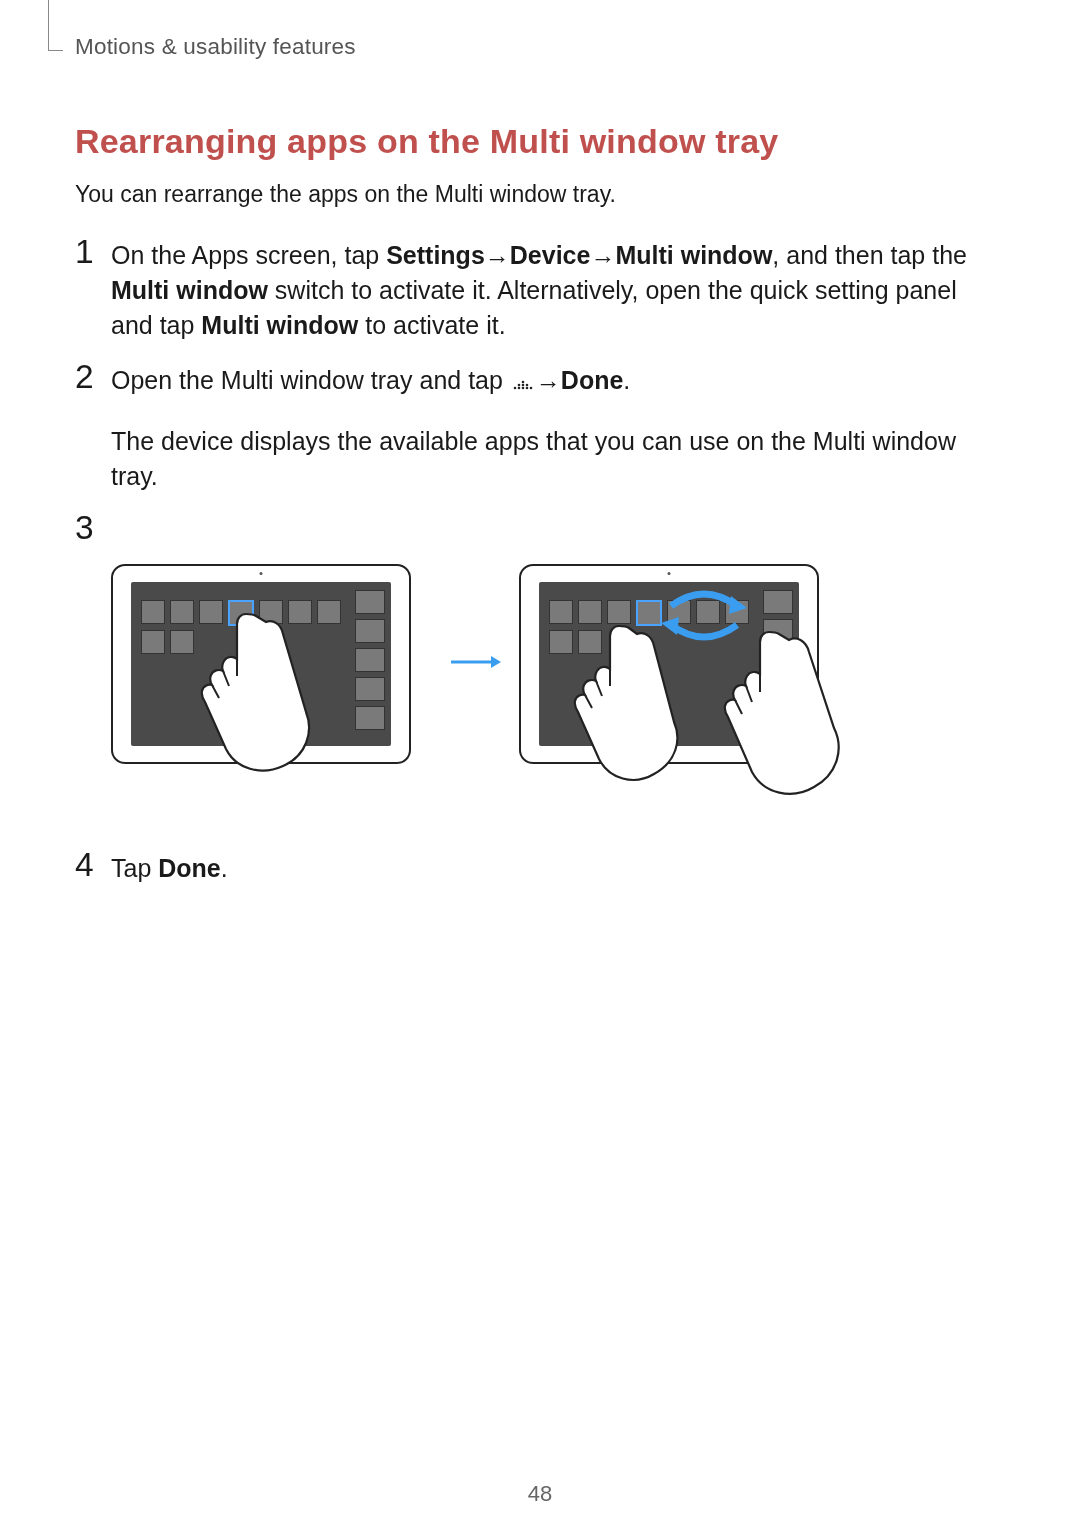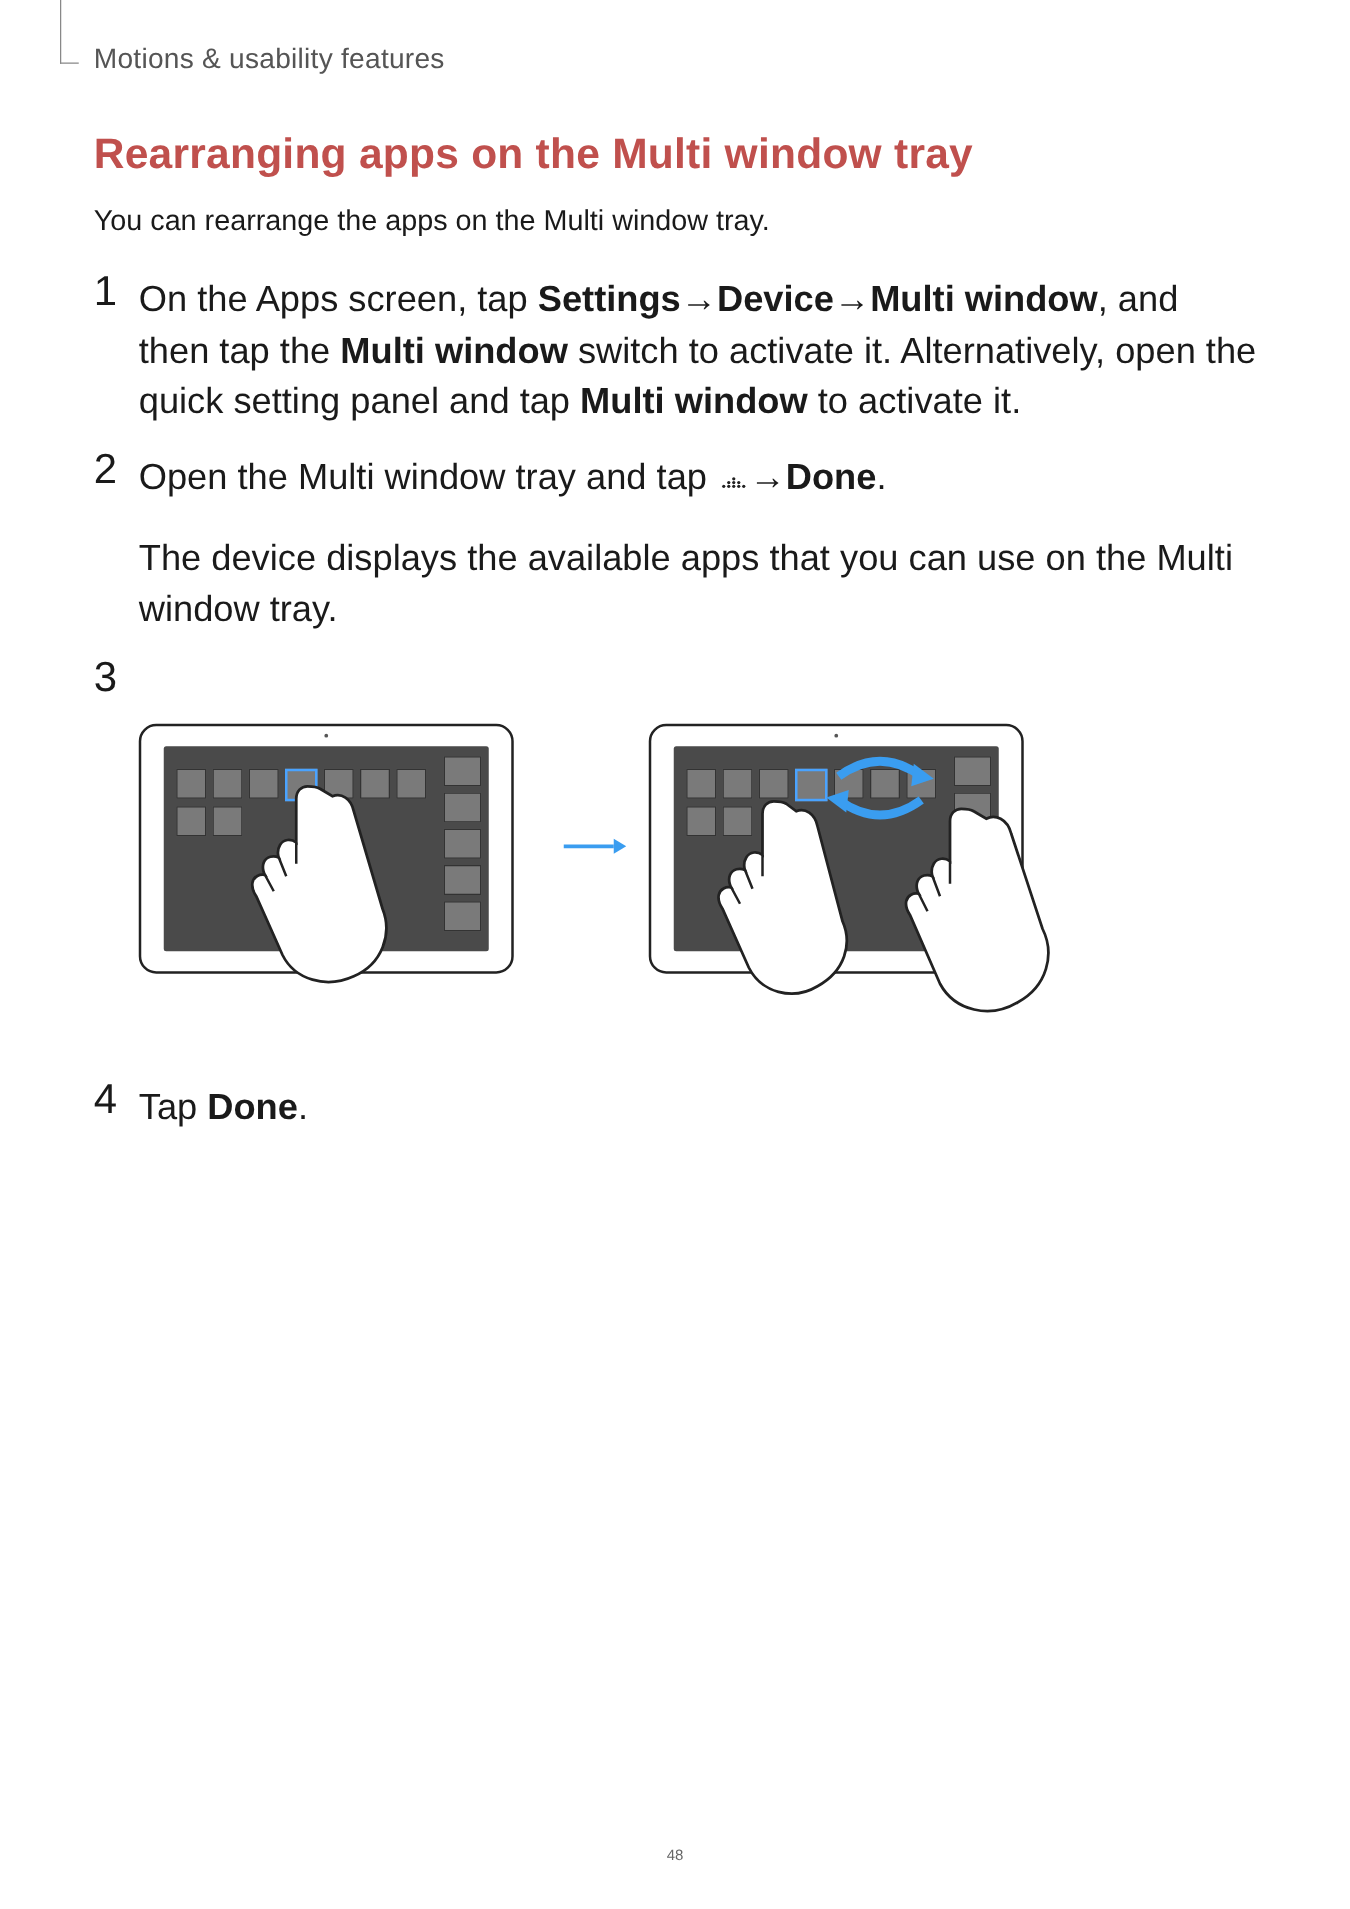--- a/index.html
+++ b/index.html
@@ -33,21 +33,21 @@
   .content {
     position: absolute;
     top: 92px;
     left: 75px;
     right: 75px;
   }
   .section-title {
     color: #c0504d;
     font-size: 34px;
     font-weight: 600;
-    margin-top: 12px;
+    margin-top: 30px;
     margin-bottom: 18px;
     letter-spacing: 0.2px;
   }
   .intro {
     font-size: 23px;
     color: #1a1a1a;
     margin-bottom: 28px;
     line-height: 1.35;
   }
   .step {
@@ -57,21 +57,21 @@
   .step-num {
     font-size: 33.5px;
     font-weight: 400;
     width: 36px;
     line-height: 1;
     margin-top: -3px;
     color: #1a1a1a;
     flex-shrink: 0;
   }
   .step-body {
-    font-size: 29px;
+    font-size: 25px;
     line-height: 1.4;
     color: #1a1a1a;
   }
   .step-body .sub {
     margin-top: 24px;
   }
   b { font-weight: 700; }
   .arrow { display:inline-block; }
   .drag-icon {
     display: inline-block;
@@ -178,25 +178,25 @@
   }
   .swap-arrows {
     position: absolute;
     top: 6px;
     left: 120px;
     width: 90px;
     height: 55px;
   }
   .page-num {
     position: absolute;
-    bottom: 36px;
+    bottom: 20px;
     left: 0;
     width: 100%;
     text-align: center;
-    font-size: 12px;
+    font-size: 22px;
     color: #666;
   }
 </style>
 </head>
 <body>
 
 <div class="tab-mark"></div>
 
 <div class="header">Motions &amp; usability features</div>
 

